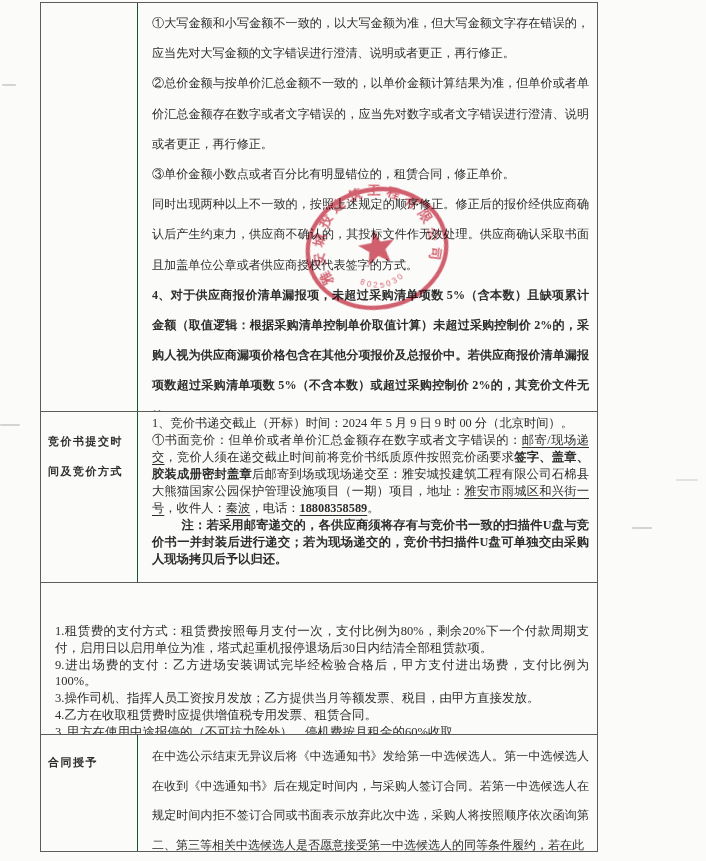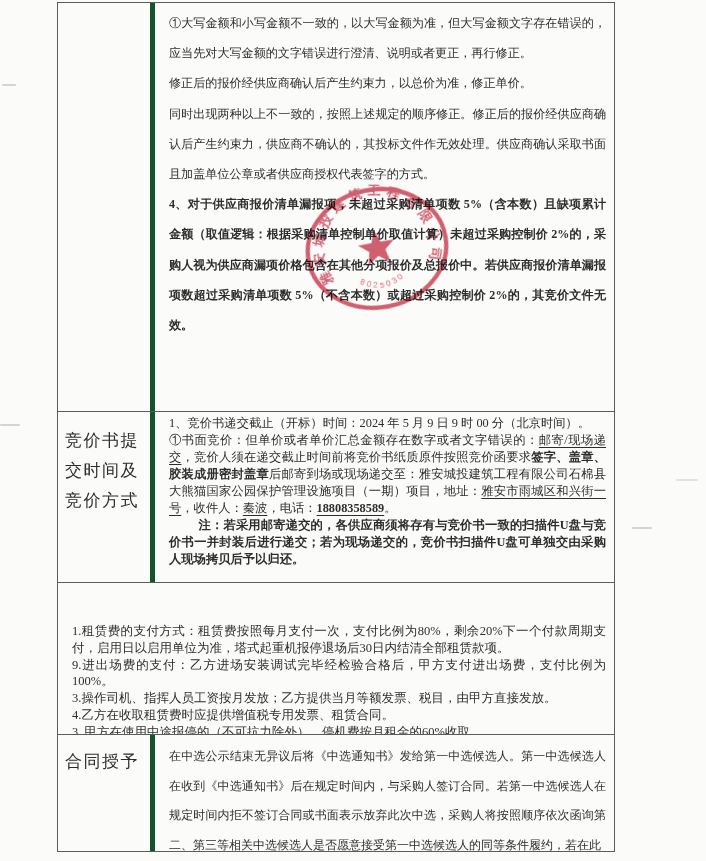--- a/index.html
+++ b/index.html
@@ -6,32 +6,32 @@
   body{
     width:706px;height:861px;position:relative;overflow:hidden;
     background:#f6f5f2;
     font-family:"Liberation Serif", serif;
     color:#2d2d2d;
     -webkit-font-smoothing:antialiased;
   }
   .page{position:absolute;inset:0;background:#fbfbf9;}
   
   .doc-table{
-    position:absolute;left:57px;top:2px;width:558px;height:850px;
+    position:absolute;left:40px;top:2px;width:558px;height:850px;
     box-sizing:border-box;border:1px solid #5c5c5c;
     display:flex;flex-direction:column;background:transparent;
   }
   .t-row{display:flex;box-sizing:border-box;border-bottom:1px solid #5c5c5c;overflow:hidden;}
   .t-row.last{border-bottom:none;flex:1;}
   .row1{height:409px;}
   .row2{height:171px;}
   .row3{height:152px;}
   .cell-label{
-    width:97px;box-sizing:border-box;border-right:5px solid #14532d;
-    padding:12px 4px 0 7px;font-weight:normal;font-size:17px;
+    width:97px;box-sizing:border-box;border-right:1px solid #14532d;
+    padding:12px 4px 0 7px;font-weight:bold;font-size:11px;
     letter-spacing:1.5px;line-height:30px;flex-shrink:0;
   }
   .row2 .cell-label{padding-top:14px;}
   .cell-content{flex:1;box-sizing:border-box;padding:7px 8px 0 14px;}
   .row1 .cell-content{font-size:12.1px;line-height:30.2px;padding-top:5px;}
   .row2 .cell-content{font-size:12.3px;line-height:17px;padding-top:3px;}
   .row3 .cell-content{font-size:12.5px;line-height:16.8px;padding-top:4px;margin-top:36px;}
   .row4 .cell-content{font-size:12px;line-height:29.5px;padding-top:7px;}
   p.para{margin:0;text-align:justify;}
   .b{font-weight:bold;}
@@ -54,21 +54,22 @@
 <body>
 
 <div class="page">
 
   <div class="doc-table">
 
     <div class="t-row row1">
       <div class="cell-label"></div>
       <div class="cell-content">
         <p class="para"><span>①大写金额和小写金额不一致的，以大写金额为准，但大写金额文字存在错误的，应当先对大写金额的文字错误进行澄清、说明或者更正，再行修正。</span></p>
-        <p class="para"><span>修正后的报价经供应商确认后产生约束力，以总价为准，修正单价。</span></p>
+        <p class="para"><span>②总价金额与按单价汇总金额不一致的，以单价金额计算结果为准，但单价或者单价汇总金额存在数字或者文字错误的，应当先对数字或者文字错误进行澄清、说明或者更正，再行修正。</span></p>
+        <p class="para"><span>③单价金额小数点或者百分比有明显错位的，租赁合同，修正单价。</span></p>
         <p class="para"><span>同时出现两种以上不一致的，按照上述规定的顺序修正。修正后的报价经供应商确认后产生约束力，供应商不确认的，其投标文件作无效处理。供应商确认采取书面且加盖单位公章或者供应商授权代表签字的方式。</span></p>
         <p class="para"><span class="b">4、对于供应商报价清单漏报项，未超过采购清单项数 5%（含本数）且缺项累计金额（取值逻辑：根据采购清单控制单价取值计算）未超过采购控制价 2%的，采购人视为供应商漏项价格包含在其他分项报价及总报价中。若供应商报价清单漏报项数超过采购清单项数 5%（不含本数）或超过采购控制价 2%的，其竞价文件无效。</span></p>
       </div>
     </div>
 
     <div class="t-row row2">
       <div class="cell-label">竞价书提交时间及竞价方式</div>
       <div class="cell-content">
         <p class="para"><span>1、竞价书递交截止（开标）时间：2024 年 5 月 9 日 9 时 00 分（北京时间）。</span></p>
         <p class="para"><span>①书面竞价：但单价或者单价汇总金额存在数字或者文字错误的：</span><span class="u">邮寄/现场递交</span><span>，竞价人须在递交截止时间前将竞价书纸质原件按照竞价函要求</span><span class="b">签字、盖章、胶装成册密封盖章</span><span>后邮寄到场或现场递交至：雅安城投建筑工程有限公司石棉县大熊猫国家公园保护管理设施项目（一期）项目，地址：</span><span class="u">雅安市雨城区和兴街一号</span><span>，收件人：</span><span class="u">秦波</span><span>，电话：</span><span class="b u">18808358589</span><span>。</span></p>

